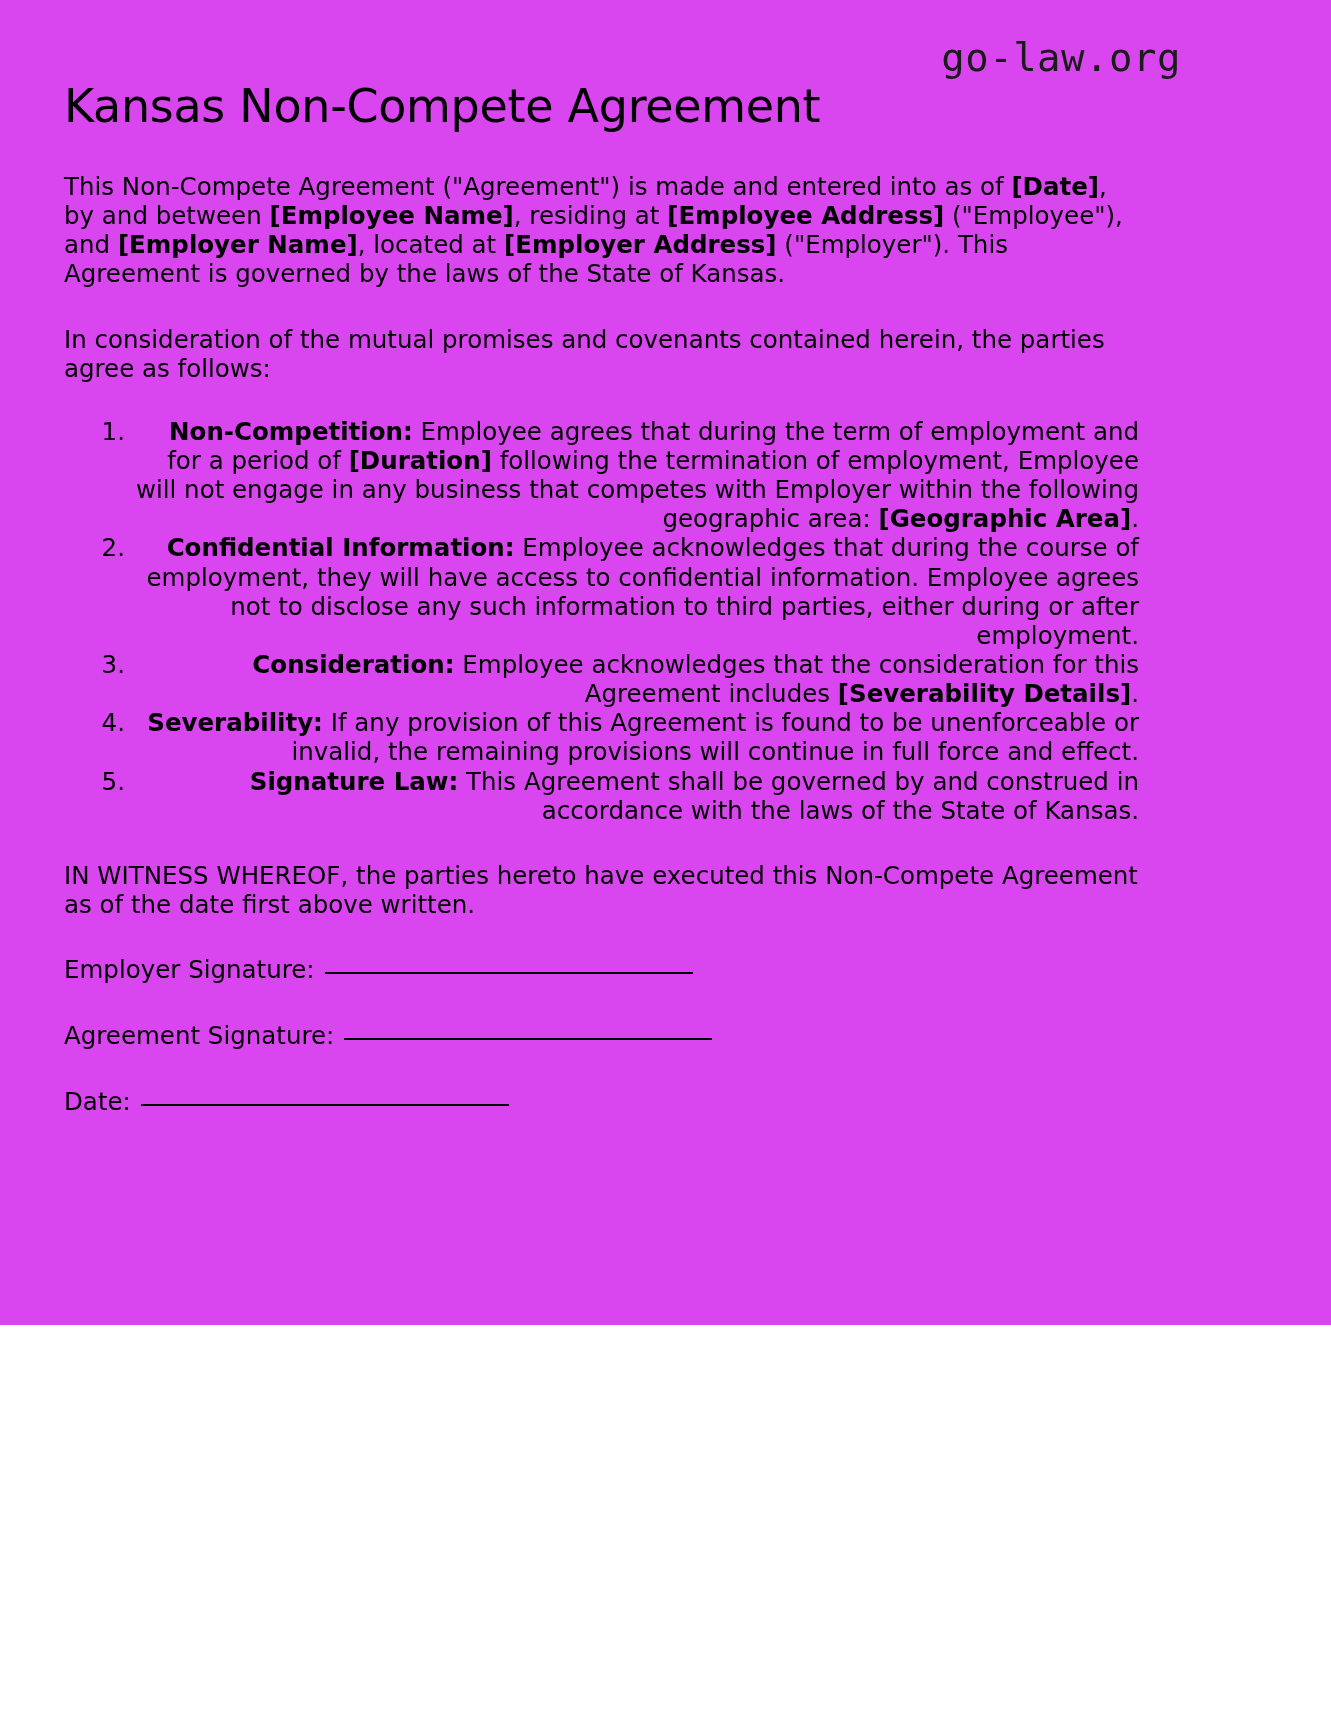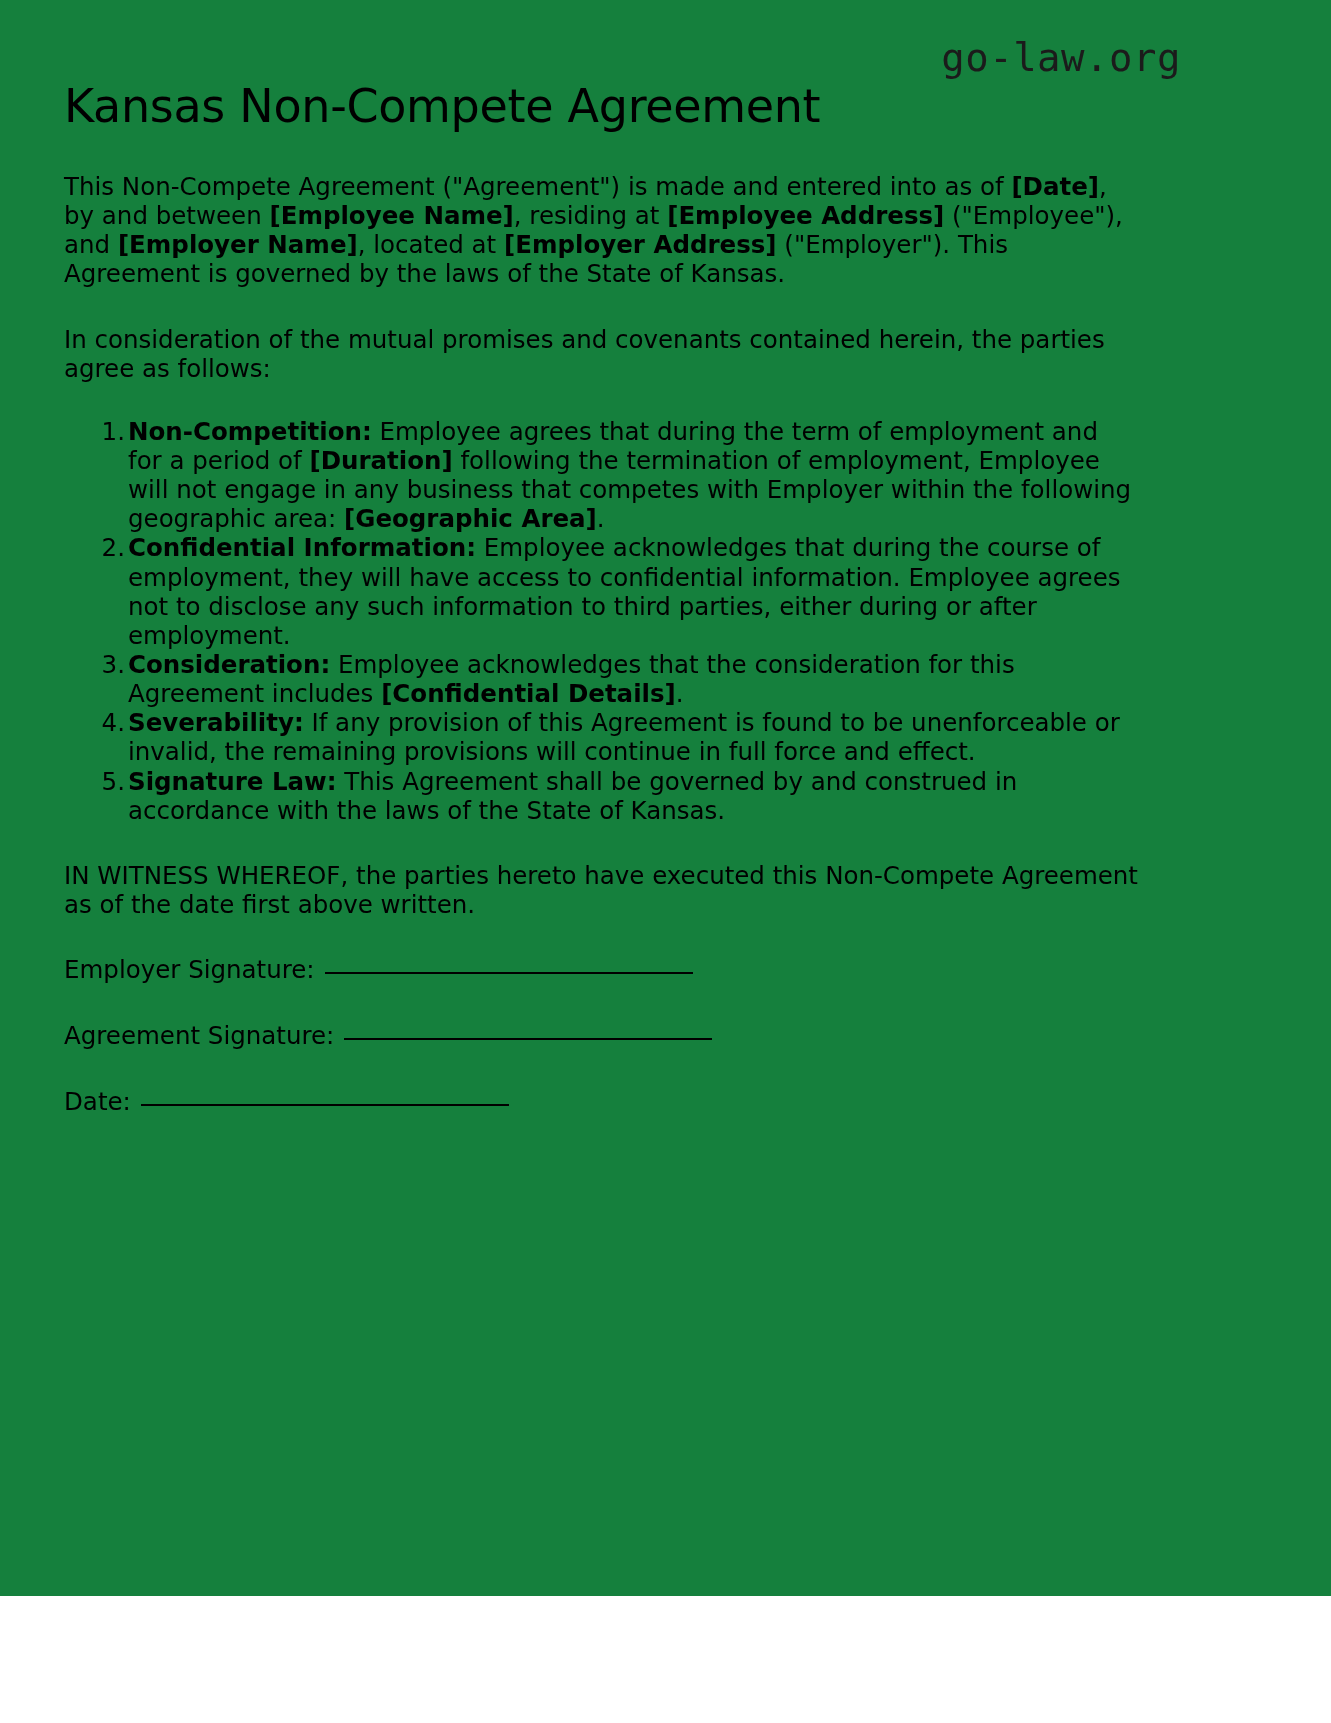--- a/index.html
+++ b/index.html
@@ -13,22 +13,22 @@
     height: 1723px;
     position: relative;
     font-family: "DejaVu Sans", sans-serif;
     color: #000000;
     overflow: hidden;
   }
 
   .page {
     position: relative;
     width: 1331px;
-    height: 1596px;
-    background: #15803d;
+    height: 1325px;
+    background: #d946ef;
     box-sizing: border-box;
     padding: 0;
   }
 
   
   .brand {
     position: absolute;
     top: 38px;
     right: 150px;
     font-family: "DejaVu Sans Mono", "Liberation Mono", monospace;
@@ -82,20 +82,21 @@
     list-style: none;
     counter-reset: clause;
     font-size: 24.5px;
     line-height: 1.19;
   }
   ol.clauses > li {
     counter-increment: clause;
     position: relative;
     padding-left: 64px;
     margin: 0 0 0 0;
+    text-align: right;
   }
   ol.clauses > li::before {
     content: counter(clause) ".";
     position: absolute;
     left: 33px;
     top: 0;
     width: 28px;
     text-align: right;
     font-weight: normal;
   }
@@ -140,21 +141,21 @@
 
     <p class="para"><span>This Non-Compete Agreement ("Agreement") is made and entered into as of </span><b>[Date]</b><span>, by and between </span><b>[Employee Name]</b><span>, residing at </span><b>[Employee Address]</b><span> ("Employee"), and </span><b>[Employer Name]</b><span>, located at </span><b>[Employer Address]</b><span> ("Employer"). This Agreement is governed by the laws of the State of Kansas.</span></p>
 
     <p class="para tight">In consideration of the mutual promises and covenants contained herein, the parties agree as follows:</p>
 
     <ol class="clauses">
       <li><b>Non-Competition:</b><span> Employee agrees that during the term of employment and for a period of </span><b>[Duration]</b><span> following the termination of employment, Employee will not engage in any business that competes with Employer within the following geographic area: </span><b>[Geographic Area]</b><span>.</span></li>
 
       <li><b>Confidential Information:</b><span> Employee acknowledges that during the course of employment, they will have access to confidential information. Employee agrees not to disclose any such information to third parties, either during or after employment.</span></li>
 
-      <li><b>Consideration:</b><span> Employee acknowledges that the consideration for this Agreement includes </span><b>[Confidential Details]</b><span>.</span></li>
+      <li><b>Consideration:</b><span> Employee acknowledges that the consideration for this Agreement includes </span><b>[Severability Details]</b><span>.</span></li>
 
       <li><b>Severability:</b><span> If any provision of this Agreement is found to be unenforceable or invalid, the remaining provisions will continue in full force and effect.</span></li>
 
       <li><b>Signature Law:</b><span> This Agreement shall be governed by and construed in accordance with the laws of the State of Kansas.</span></li>
     </ol>
 
     <p class="para">IN WITNESS WHEREOF, the parties hereto have executed this Non-Compete Agreement as of the date first above written.</p>
 
     <div class="sig-block">
 

